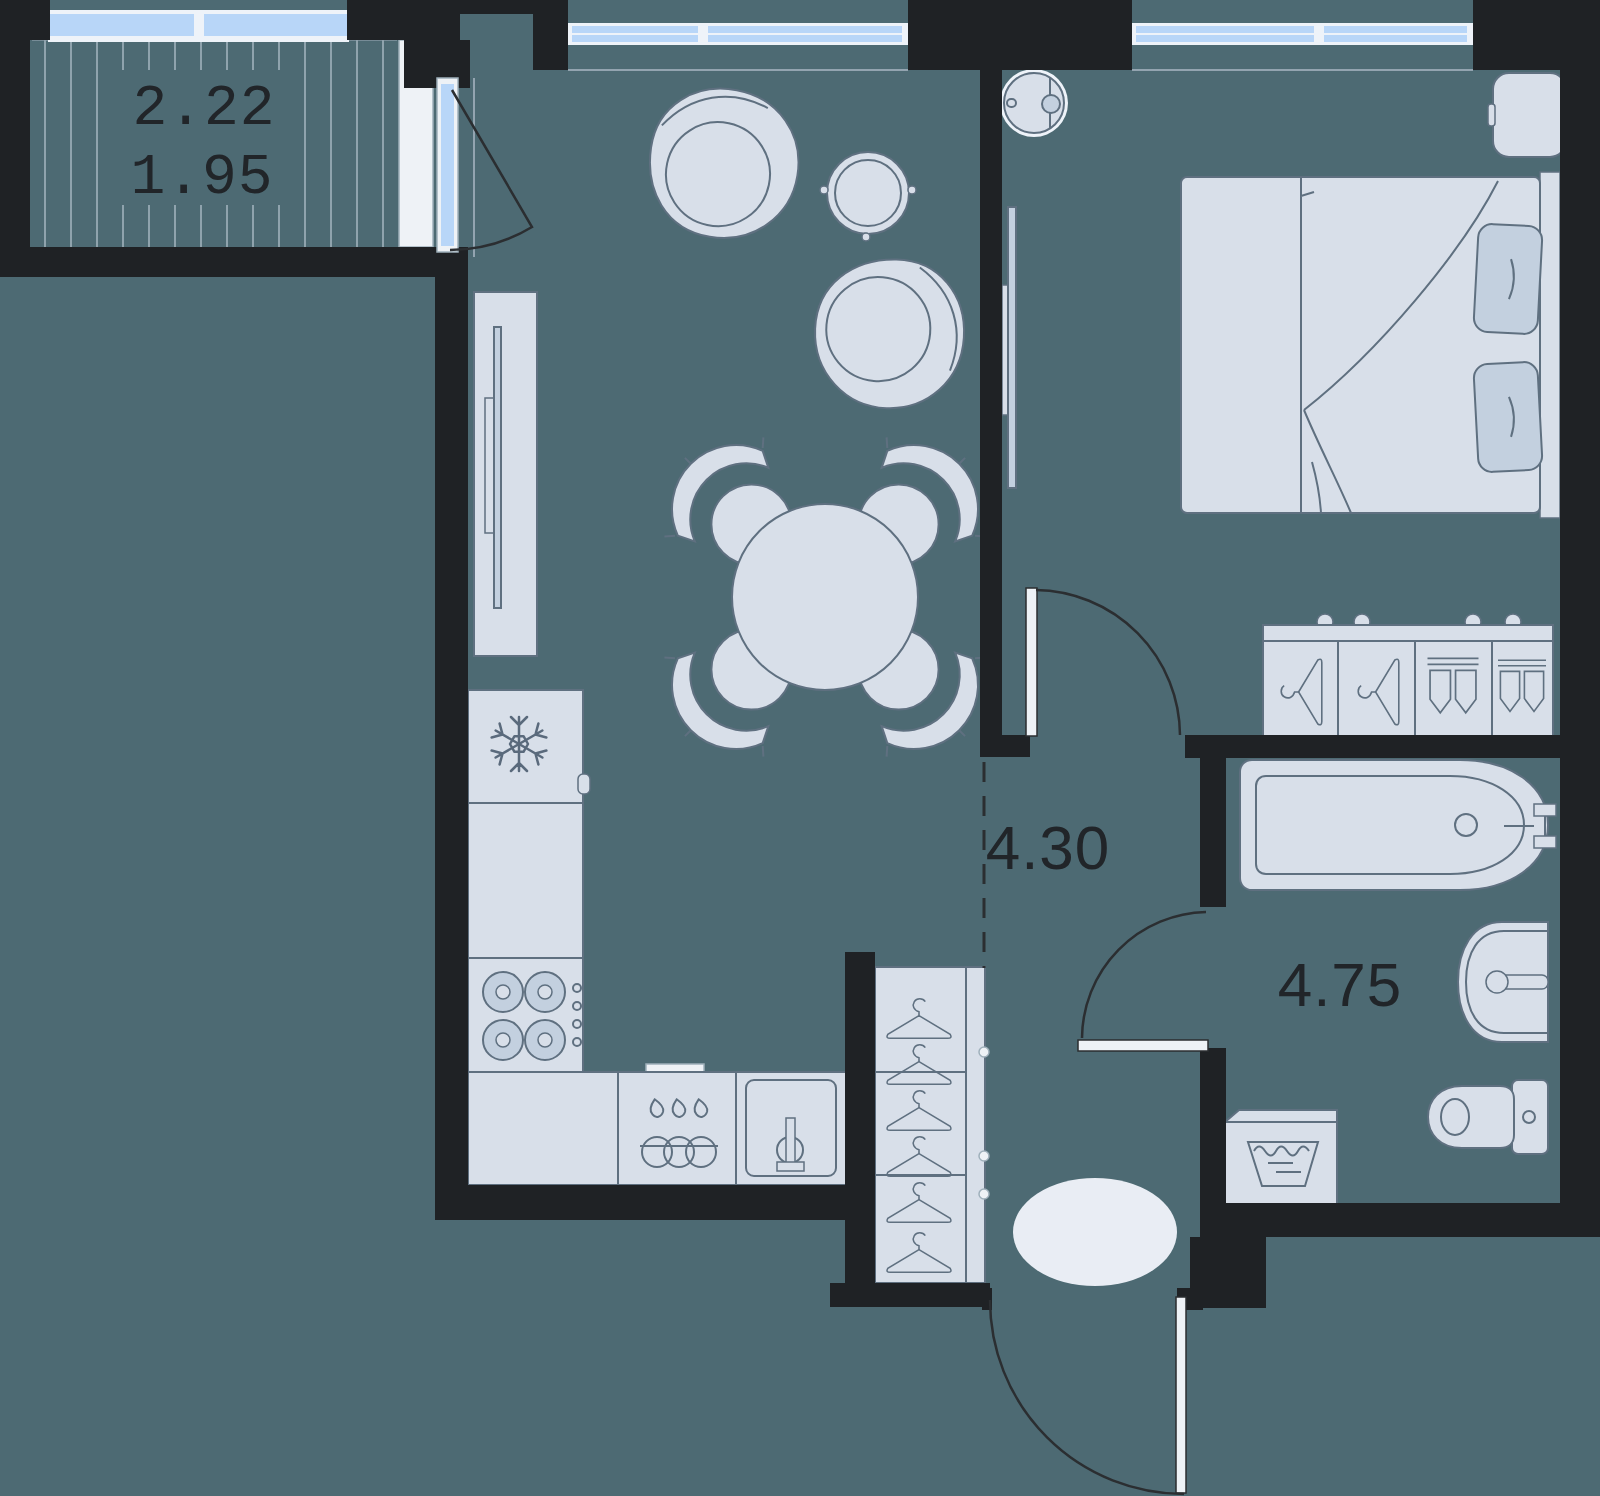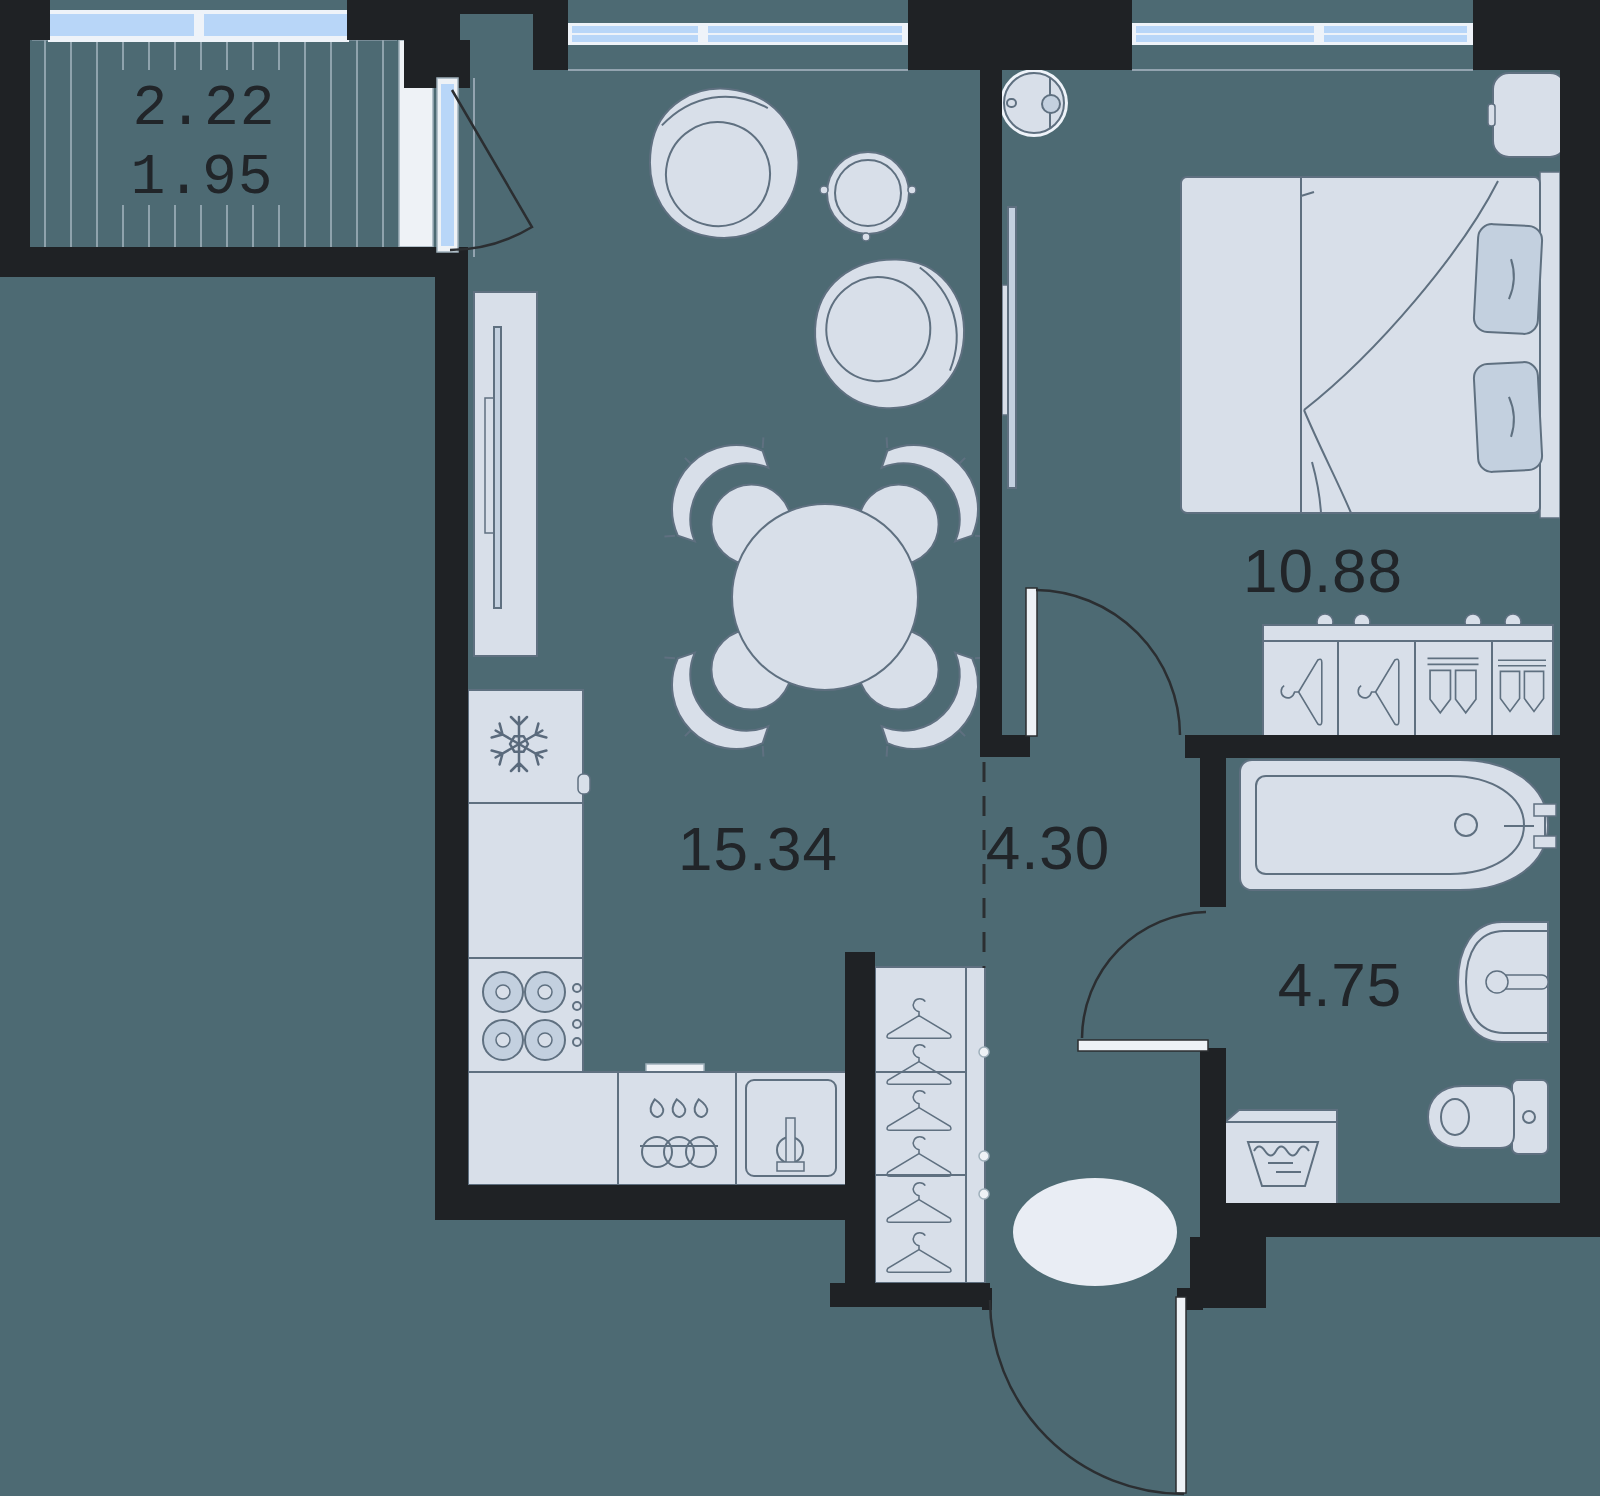--- a/index.html
+++ b/index.html
@@ -292,17 +292,15 @@
   </g>
   <g>
     <rect class="door" x="1176" y="1297" width="10" height="196"></rect>
     <path class="arc" d="M 990,1300 A 194 194 0 0 0 1184,1494"></path>
   </g>
   <path class="dashline" d="M 984,762 V 968"></path>
 </svg>
 
   <div class="area-label small" style="left:204px;top:108px">2.22</div>
   <div class="area-label small" style="left:202px;top:177px">1.95</div>
-  <div class="area-label" style="left:758px;top:848px">15.34</div>
   <div class="area-label" style="left:1048px;top:847px">4.30</div>
-  <div class="area-label" style="left:1323px;top:570px">10.88</div>
   <div class="area-label" style="left:1340px;top:984px">4.75</div>
 </div>
 
 </body></html>

